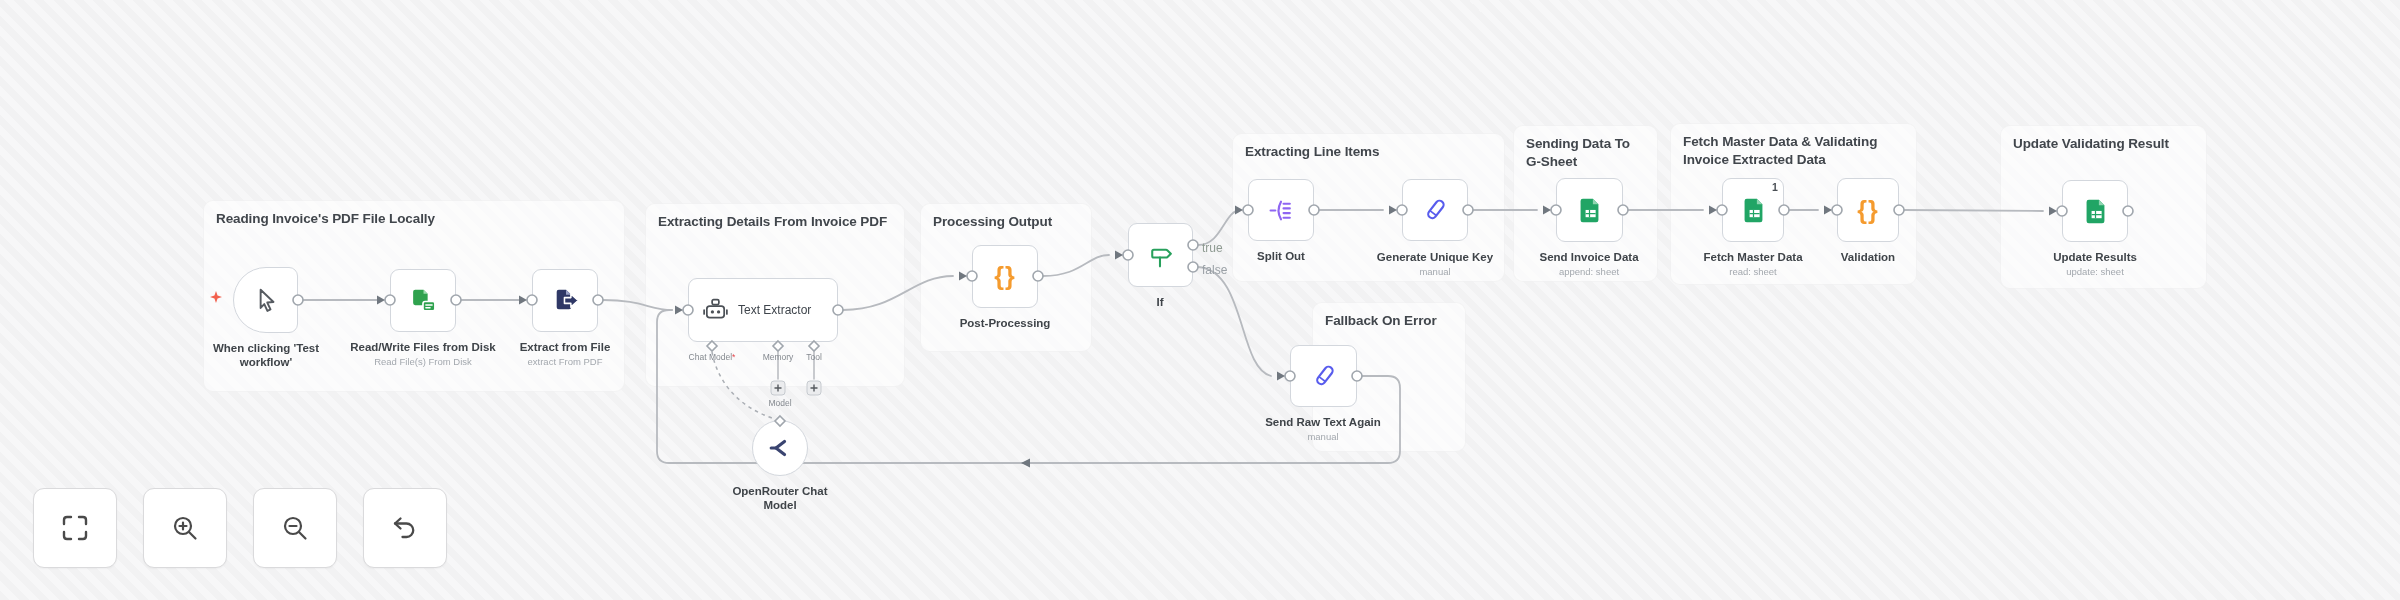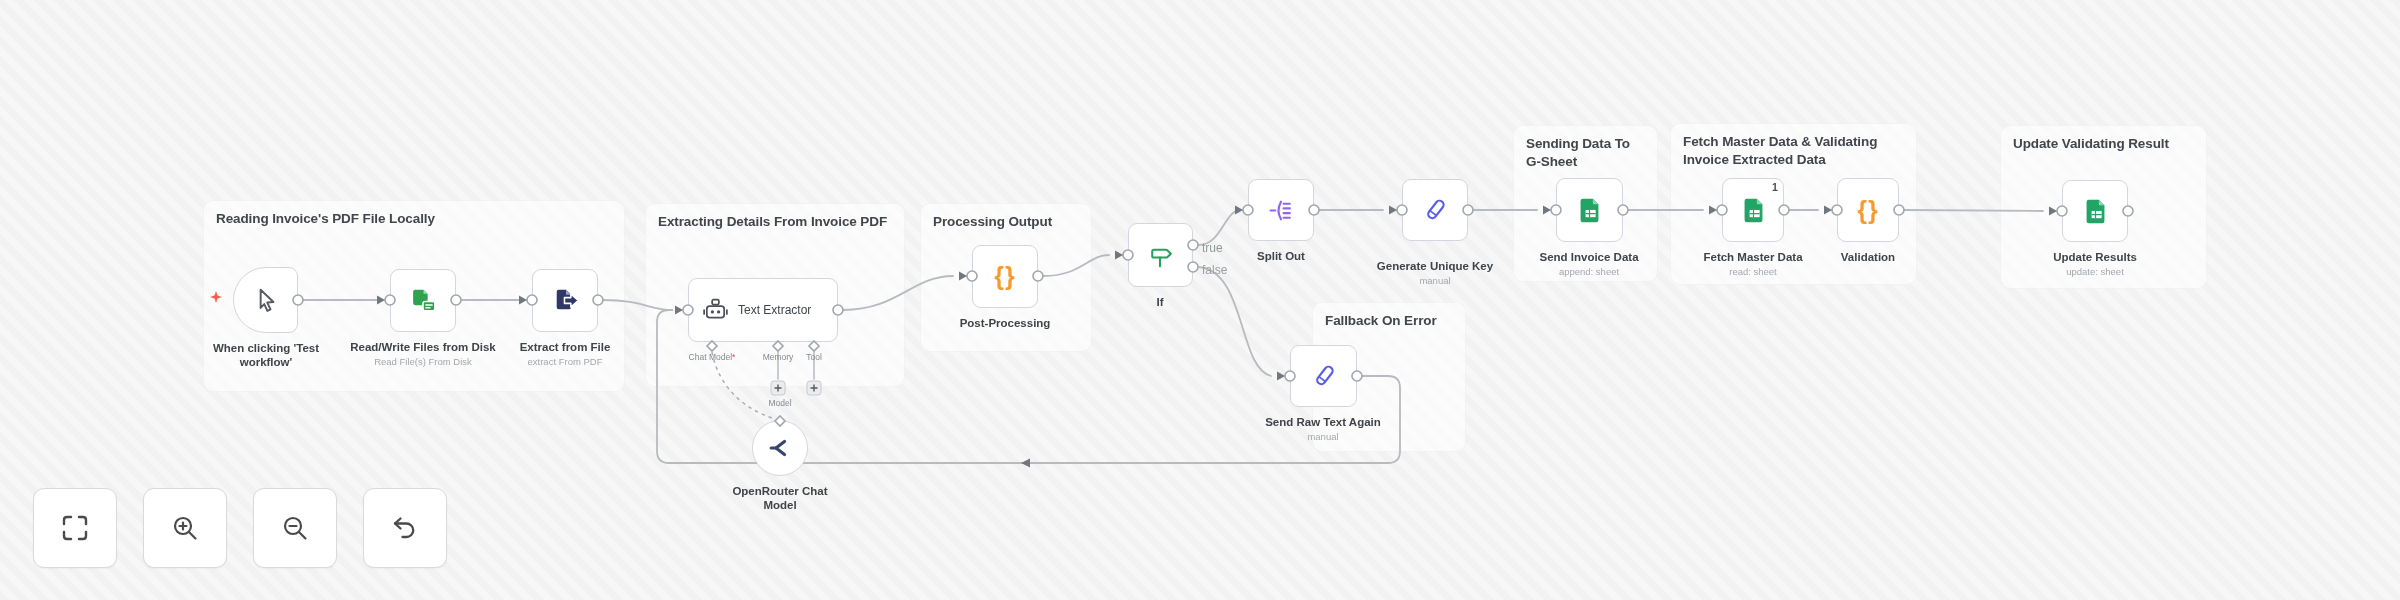--- a/index.html
+++ b/index.html
@@ -36,20 +36,23 @@
 
   <div class="grp" style="left:203px;top:200px;width:420px;height:190px">
     <h3>Reading Invoice's PDF File Locally</h3>
     </div>
   <div class="grp" style="left:645px;top:203px;width:258px;height:182px">
     <h3>Extracting Details From Invoice PDF</h3>
     </div>
   <div class="grp" style="left:920px;top:203px;width:170px;height:147px">
     <h3>Processing Output</h3>
     </div>
+  <div class="grp" style="left:1232px;top:133px;width:271px;height:147px">
+    <h3>Extracting Line Items</h3>
+    </div>
   <div class="grp" style="left:1513px;top:125px;width:143px;height:155px">
     <h3>Sending Data To G-Sheet</h3>
     </div>
   <div class="grp" style="left:1670px;top:123px;width:245px;height:160px">
     <h3>Fetch Master Data &amp; Validating Invoice Extracted Data</h3>
     </div>
   <div class="grp" style="left:2000px;top:125px;width:205px;height:162px">
     <h3>Update Validating Result</h3>
     </div>
   <div class="grp" style="left:1312px;top:302px;width:152px;height:148px">
@@ -216,21 +219,21 @@
     </div>
   <div class="nlabel" style="left:1005px;top:316px;width:150px">
     <div>Post-Processing</div>
     </div>
   <div class="nlabel" style="left:1160px;top:295px;width:60px">
     <div>If</div>
     </div>
   <div class="nlabel" style="left:1281px;top:249px;width:110px">
     <div>Split Out</div>
     </div>
-  <div class="nlabel" style="left:1435px;top:259px;width:160px">
+  <div class="nlabel" style="left:1435px;top:250px;width:160px">
     <div>Generate Unique Key</div>
       <div class="nsub">manual</div>
     </div>
   <div class="nlabel" style="left:1589px;top:250px;width:160px">
     <div>Send Invoice Data</div>
       <div class="nsub">append: sheet</div>
     </div>
   <div class="nlabel" style="left:1753px;top:250px;width:160px">
     <div>Fetch Master Data</div>
       <div class="nsub">read: sheet</div>

